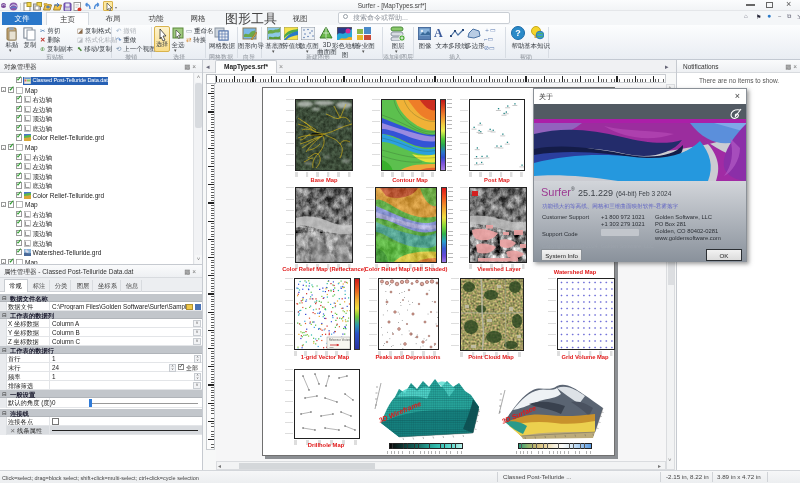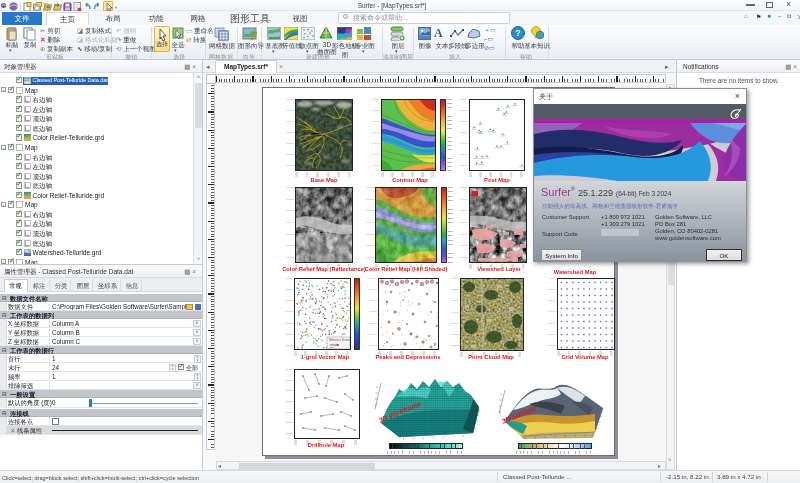--- a/index.html
+++ b/index.html
@@ -68,21 +68,21 @@
 <div class="abs" style="left:746px;top:4px;width:9px;height:2px;background:#666;"></div>
 <div class="abs" style="left:766px;top:2px;width:7px;height:6px;border:1px solid #666;"></div>
 <div class="abs" style="left:786px;top:1px;font-size:9px;color:#555;line-height:7px;">×</div>
 
 <div class="abs" style="left:0;top:11px;width:800px;height:14px;background:#f4f6f8;"></div>
 <div class="abs" style="left:2px;top:12px;width:40px;height:13px;background:#2a77c9;color:#fff;font-size:7.5px;text-align:center;line-height:13px;">文件</div>
 <div class="abs" style="left:46px;top:12px;width:43px;height:14px;background:#fdfdfe;border:1px solid #d5dae0;border-bottom:none;color:#333;font-size:7.5px;text-align:center;line-height:13px;">主页</div>
 <div class="abs" style="left:95px;top:12px;width:36px;height:13px;color:#444;font-size:7.5px;text-align:center;line-height:13px;">布局</div>
 <div class="abs" style="left:138px;top:12px;width:36px;height:13px;color:#444;font-size:7.5px;text-align:center;line-height:13px;">功能</div>
 <div class="abs" style="left:180px;top:12px;width:36px;height:13px;color:#444;font-size:7.5px;text-align:center;line-height:13px;">网格</div>
-<div class="abs" style="left:223px;top:12px;width:54px;height:13px;color:#444;font-size:10px;text-align:center;line-height:13px;">图形工具</div>
+<div class="abs" style="left:223px;top:12px;width:54px;height:13px;color:#444;font-size:13px;text-align:right;line-height:13px;">图形工具</div>
 <div class="abs" style="left:282px;top:12px;width:36px;height:13px;color:#444;font-size:7.5px;text-align:center;line-height:13px;">视图</div>
 <div class="abs" style="left:338px;top:12px;width:172px;height:12px;background:#fff;border:1px solid #c9ced4;border-radius:2px;font-size:7px;color:#8a9099;line-height:10px;padding-left:14px;">搜索命令或帮助...</div>
 <div class="abs" style="left:343px;top:14px;width:5px;height:5px;border:1px solid #98a0a8;border-radius:50%;"></div>
 <div id="trayicons" class="abs" style="left:744px;top:13px;height:9px;width:60px;">
       <span style="position:absolute;left:0;top:0;font-size:6px;color:#667;">⌂</span>
 <span style="position:absolute;left:12px;top:0;font-size:6px;color:#223;">⚑</span>
 <span style="position:absolute;left:23px;top:-1px;font-size:7px;color:#2a7ac8;">●</span>
 <span style="position:absolute;left:34px;top:0;font-size:6px;color:#667;">−</span>
 <span style="position:absolute;left:43px;top:0;font-size:6px;color:#667;">⧉</span>
 <span style="position:absolute;left:53px;top:0;font-size:6px;color:#667;">⇲</span>

